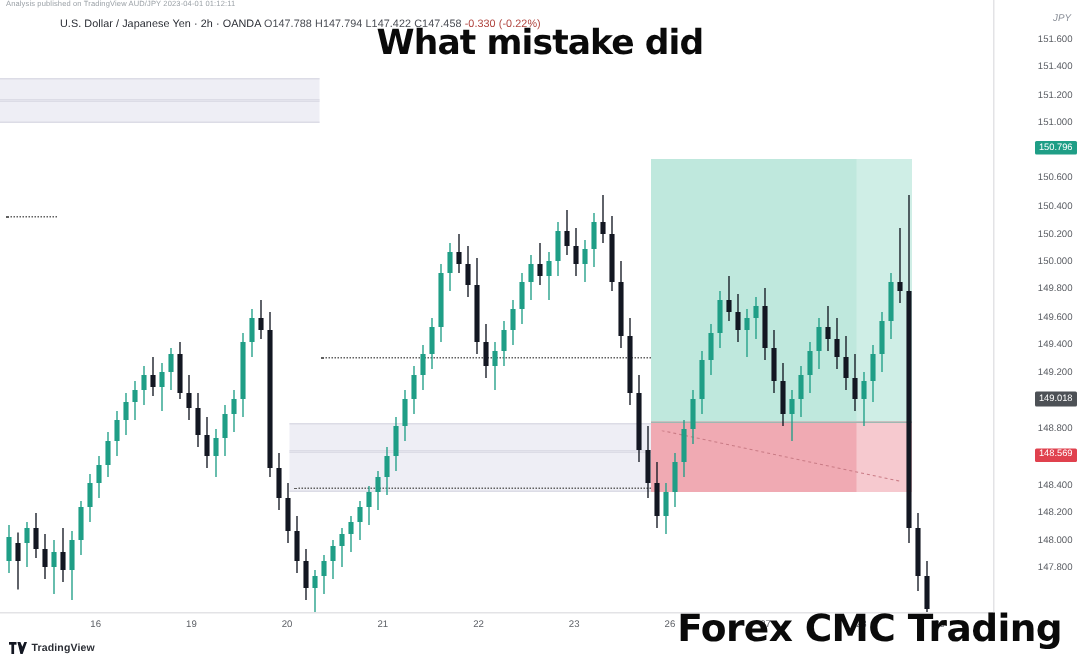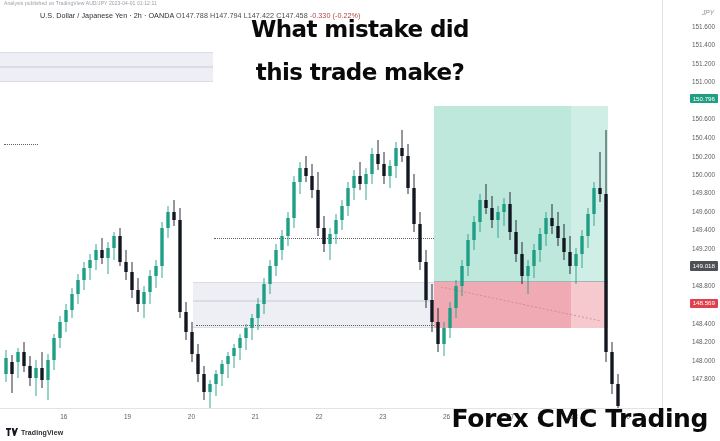--- a/index.html
+++ b/index.html
@@ -458,18 +458,17 @@
     <svg class="tv-mark" width="12" height="8" viewBox="0 0 12 8">
       <rect x="0" y="0" width="5" height="1.8" fill="#131722"></rect>
       <rect x="1.6" y="0" width="1.8" height="8" fill="#131722"></rect>
       <polygon points="5.6,0 7.6,0 8.9,3.2 10.2,0 12,0 9.1,8 7.6,8" fill="#131722"></polygon>
     </svg>
     <span class="tv-text">TradingView</span>
   </div>
 
   <div class="headline">
     <span class="ln">What mistake did</span>
-    <span class="ln">this trade make?</span>
   </div>
 
   <div class="watermark">Forex CMC Trading</div>
 
 </div>
 
 </body></html>

